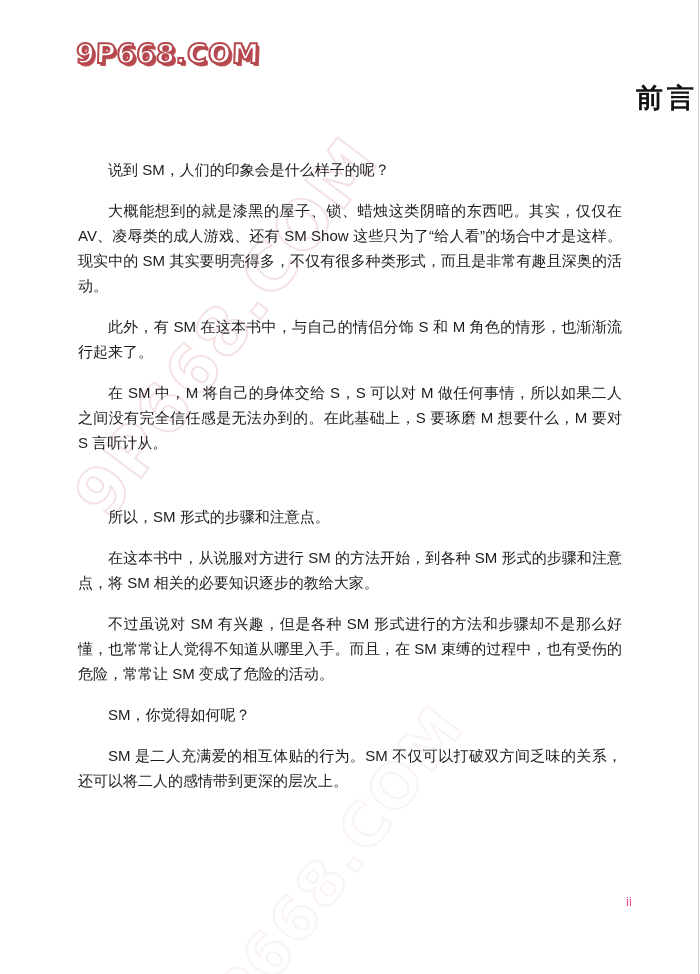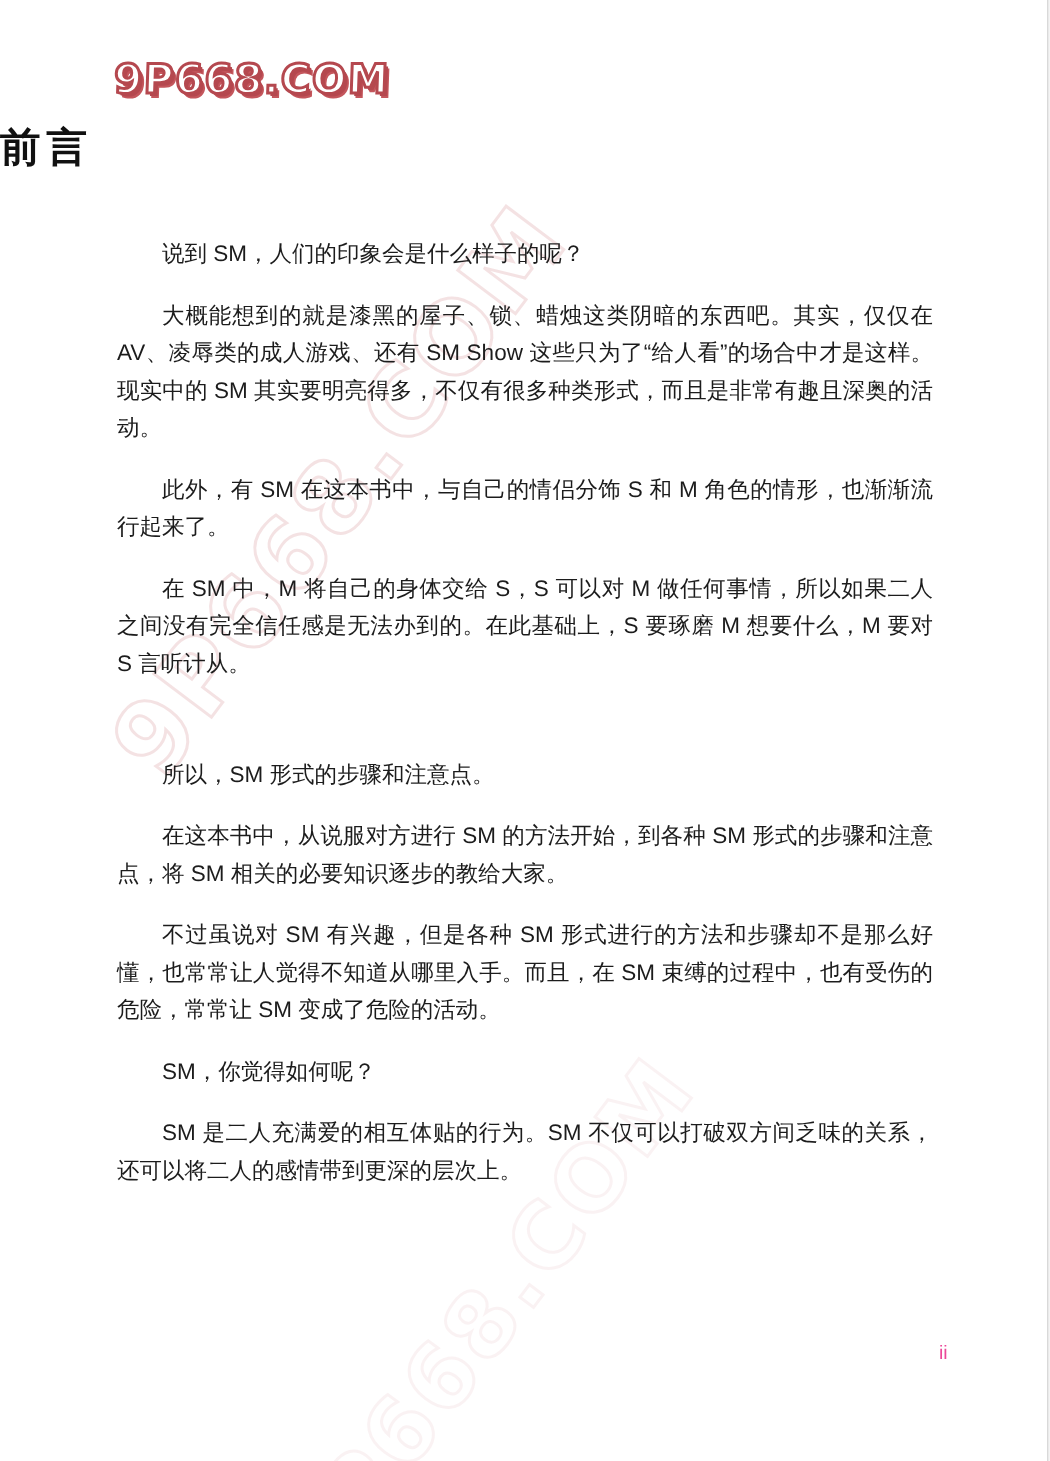--- a/index.html
+++ b/index.html
@@ -53,21 +53,21 @@
     letter-spacing: 3px;
     transform: rotate(-53deg);
     transform-origin: 0 50%;
     -webkit-text-stroke: 2px rgba(185, 72, 80, 0.07);
   }
   .title {
     position: absolute;
     top: 80px; left: 0;
     width: 100%;
     margin: 0;
-    text-align: left;
+    text-align: right;
     font-size: 27px;
     font-weight: bold;
     letter-spacing: 4px;
     color: #111111;
   }
   .body-text {
     position: absolute;
     left: 62px; top: 141px;
     width: 576px;
     font-size: 15px;

